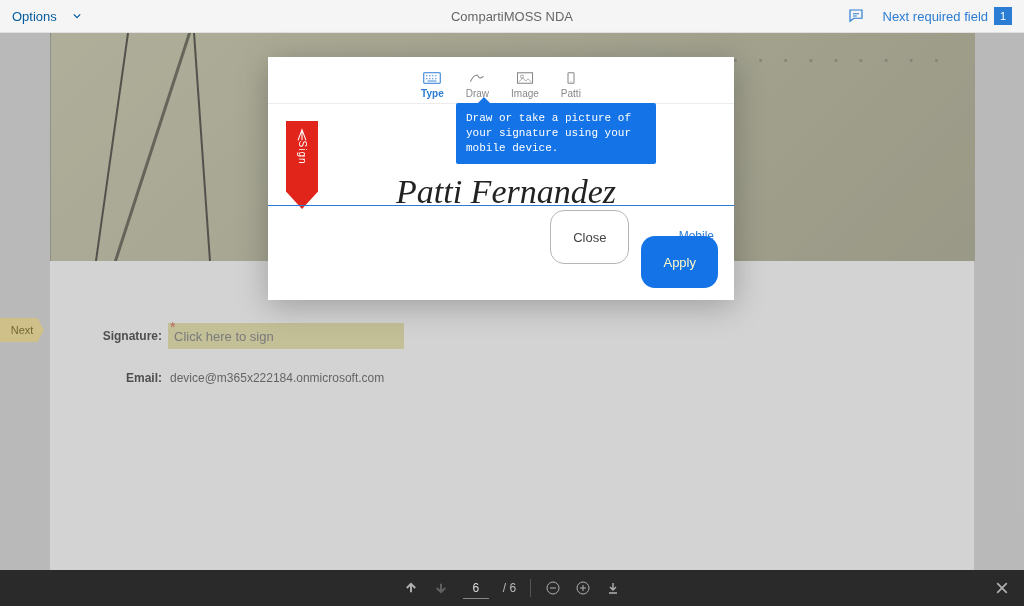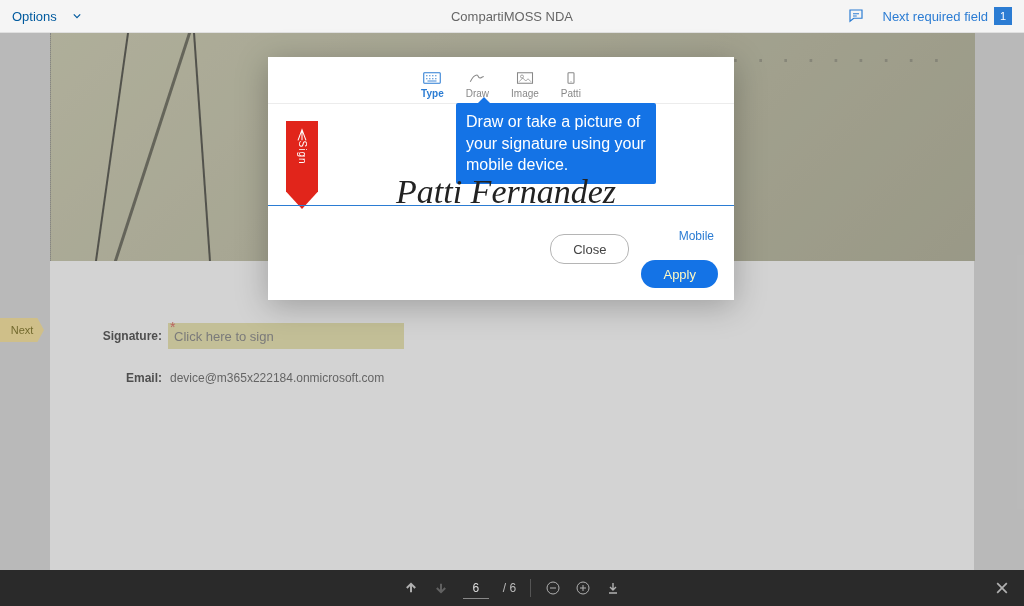--- a/index.html
+++ b/index.html
@@ -24,31 +24,31 @@
   .sig-field{width:224px;height:26px;background:#e6e0a4;color:#777;display:flex;align-items:center;padding:0 6px;position:relative;}
   .sig-field .star{position:absolute;left:2px;top:-4px;color:#d9534f;font-size:14px;}
   .email-val{color:#555;font-size:12px;padding-left:2px;}
   .overlay{position:absolute;inset:0;background:rgba(130,130,130,.35);}
   .modal{position:absolute;left:268px;top:24px;width:466px;height:243px;background:#fff;box-shadow:0 6px 30px rgba(0,0,0,.25);}
   .sig-tabs{height:44px;border-bottom:1px solid #ececec;display:flex;justify-content:center;align-items:flex-end;gap:10px;padding-bottom:2px;}
   .sig-tab{display:flex;flex-direction:column;align-items:center;font-size:10px;color:#888;gap:2px;padding:2px 6px;cursor:pointer;}
   .sig-tab svg{width:18px;height:16px;}
   .sig-tab.active{color:#2b7cd3;font-weight:bold;}
   .sig-tab.active svg *{stroke:#2b7cd3;fill:none;}
-  .tooltip{position:absolute;left:188px;top:46px;width:180px;background:#1473e6;color:#fff;font-size:16px;line-height:1.35;padding:8px 10px;border-radius:2px;}
+  .tooltip{position:absolute;left:188px;top:46px;width:180px;background:#1473e6;color:#fff;font-size:11px;line-height:1.35;padding:8px 10px;border-radius:2px;font-family:Liberation Mono, monospace;}
   .tooltip::before{content:"";position:absolute;left:22px;top:-6px;border:6px solid transparent;border-bottom-color:#1473e6;border-top:none;}
   .sign-ribbon{position:absolute;left:18px;top:64px;width:32px;height:82px;background:#e1251b;color:#fff;display:flex;flex-direction:column;align-items:center;padding-top:6px;clip-path:polygon(0 0,100% 0,100% 80%,50% 100%,0 80%);}
   .sign-ribbon .r-label{font-size:10px;margin-top:4px;letter-spacing:1px;}
   .sign-ribbon .r-label span{display:block;transform:rotate(90deg);transform-origin:center;white-space:nowrap;}
   .sig-line-wrap{position:absolute;left:0;right:0;top:118px;padding:0 4px 0 128px;}
   .sig-text{font-family:"Brush Script MT","Segoe Script",cursive;font-size:34px;color:#222;font-style:italic;line-height:1;}
   .sig-underline{position:absolute;left:0;right:0;top:148px;height:1px;background:#2b7cd3;}
   .clear-link{position:absolute;right:20px;top:172px;color:#2b7cd3;font-size:12px;cursor:pointer;}
   .modal-actions{position:absolute;right:16px;bottom:12px;display:flex;gap:12px;}
-  .btn{height:28px;padding:0 22px;border-radius:14px;font-size:13px;display:flex;align-items:center;cursor:pointer;}
+  .btn{height:28px;padding:12px 22px;border-radius:14px;font-size:13px;display:flex;align-items:center;cursor:pointer;}
   .btn-close{background:#fff;border:1px solid #b5b5b5;color:#444;}
   .btn-apply{background:#1473e6;color:#fef9c3;border:none;margin-top:26px;}
   .bottombar{position:absolute;left:0;right:0;bottom:0;height:36px;background:#2a2a2a;color:#c9c9c9;display:flex;align-items:center;justify-content:center;gap:14px;}
   .bb-icon{width:16px;height:16px;display:flex;align-items:center;justify-content:center;opacity:.85;cursor:pointer;}
   .bb-icon.dim{opacity:.35;cursor:default;}
   .bb-page-in{width:22px;height:18px;background:transparent;border:none;border-bottom:1px solid #888;color:#ddd;text-align:center;font-size:12px;outline:none;}
   .bb-divider{width:1px;height:18px;background:#555;}
   .bb-close{position:absolute;right:14px;}
 </style>
 </head>

